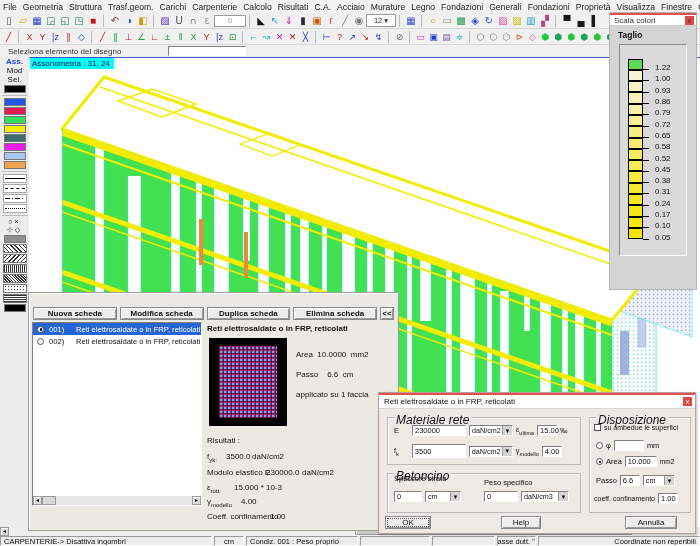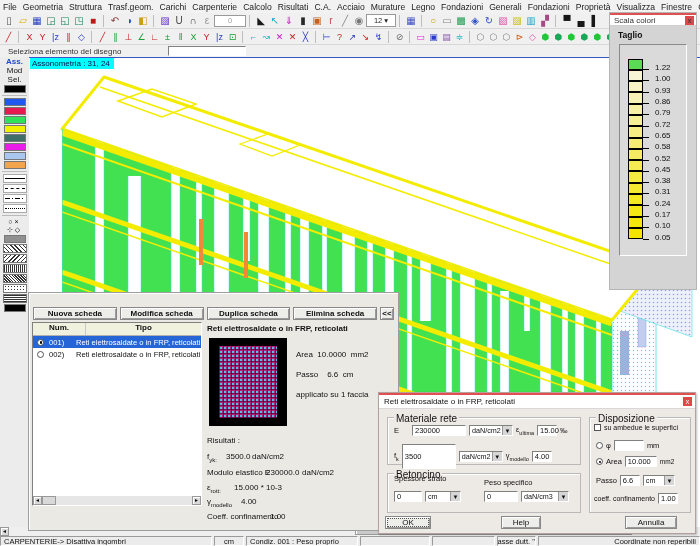--- a/index.html
+++ b/index.html
@@ -109,21 +109,21 @@
        repeating-linear-gradient(90deg,rgba(70,0,45,.6) 0 1px,transparent 1px 4px);
      background-size:4px 4px,auto,auto;}
   .dline{position:absolute;white-space:nowrap;}
   #frpdetail sub{font-size:6px;}
   
   #retidlg{position:absolute;left:378px;top:392px;width:318px;height:142px;background:#edeae5;z-index:7;
            border:1px solid #b5a0a0;box-shadow:1px 1px 2px rgba(0,0,0,.25);box-sizing:border-box;}
   #retidlg .titlebar{height:13px;background:#fff;border-top:2px solid #e05050;border-bottom:1px solid #d8d8d8;
         display:flex;align-items:center;justify-content:space-between;padding:0 3px 0 5px;font-size:8px;}
   .group{position:absolute;border:1px solid #b9b9b9;box-shadow:inset 1px 1px 0 #fff;}
-  .group>.glabel{position:absolute;top:-5px;left:6px;background:#edeae5;padding:0 2px;font-size:10px;}
+  .group>.glabel{position:absolute;top:-5px;left:6px;background:#edeae5;padding:0 2px;font-size:12px;font-style:italic;}
   .fline{position:absolute;display:flex;align-items:center;gap:3px;font-size:7.5px;white-space:nowrap;}
   .fline sub{font-size:5.5px;}
   #retidlg .btn{position:absolute;height:13px;}
   .okfocus{outline:1px dotted #555;outline-offset:-3px;}
   
   #hscrollbar{position:absolute;left:0;top:527px;width:700px;height:9px;background:#efefef;z-index:2;display:flex;}
   #hscrollbar .thumb{position:absolute;left:355px;top:0;width:277px;height:8px;background:#c9c9c9;
         border:1px solid #9a9a9a;box-shadow:inset 1px 1px 0 #fff;box-sizing:border-box;}
   #statusbar{position:absolute;left:0;top:536px;width:700px;height:10px;background:#ececec;display:flex;
              gap:2px;z-index:8;font-size:7.5px;align-items:stretch;}
@@ -649,24 +649,20 @@
 
 <div id="frpdlg">
   <div class="tabs">
     <div class="btn">Nuova scheda</div>
     <div class="btn">Modifica scheda</div>
     <div class="btn">Duplica scheda</div>
     <div class="btn">Elimina scheda</div>
     <div class="btn small">&lt;&lt;</div>
   </div>
   <div id="frplist">
-    <div class="hdr">
-      <span>Num.</span>
-      <span>Tipo</span>
-    </div>
     <div class="frprow sel">
       <span class="radio on"></span>
       <span class="num">001)</span>
       <span>Reti elettrosaldate o in FRP, reticolati</span>
     </div>
     <div class="frprow">
       <span class="radio"></span>
       <span class="num">002)</span>
       <span>Reti elettrosaldate o in FRP, reticolati</span>
     </div>
@@ -729,21 +725,21 @@
       <span class="selbox" style="width:44px;height:11px">
           <span>daN/cm2</span>
           <b>▼</b>
         </span>
       <span><span>ε</span><sub>ultima</sub></span>
       <span class="sunken" style="width:20px;height:11px">15.00</span>
       <span>‰</span>
     </div>
     <div class="fline" style="left:6px;top:26px">
       <span><span>f</span><sub>k</sub></span>
-      <span class="sunken" style="width:54px;height:25px;margin-left:0">3500</span>
+      <span class="sunken" style="width:54px;height:14px;margin-left:10px">3500</span>
       <span class="selbox" style="width:44px;height:11px">
           <span>daN/cm2</span>
           <b>▼</b>
         </span>
       <span><span>γ</span><sub>modello</sub></span>
       <span class="sunken" style="width:20px;height:11px">4.00</span>
     </div>
   </div>
 
   <div class="group" style="left:8px;top:80px;width:192px;height:38px">

